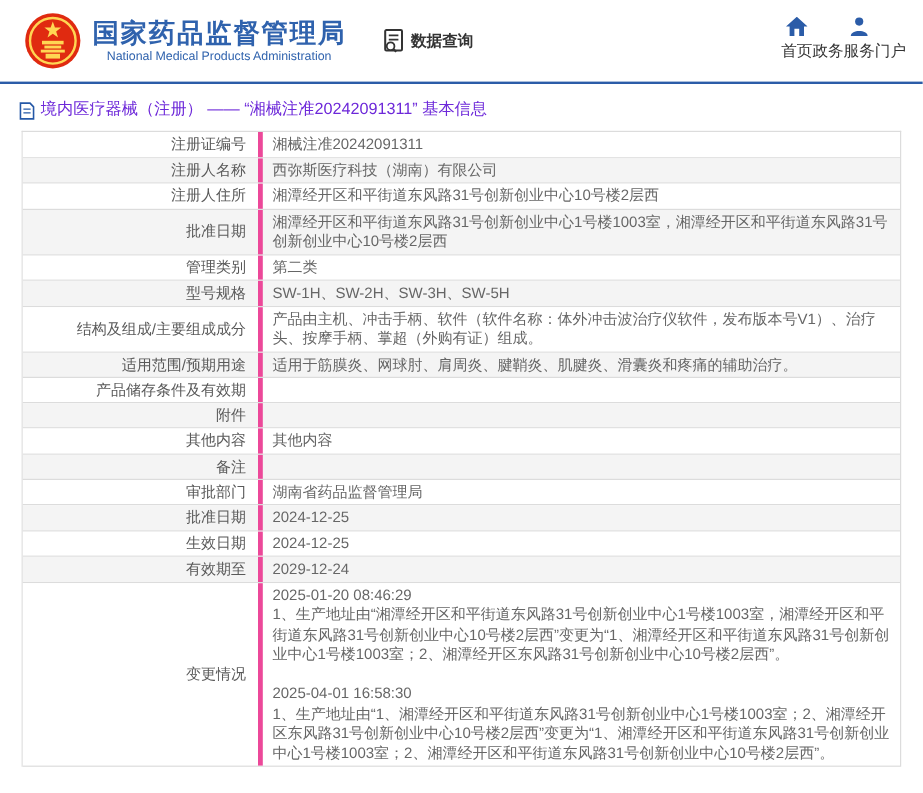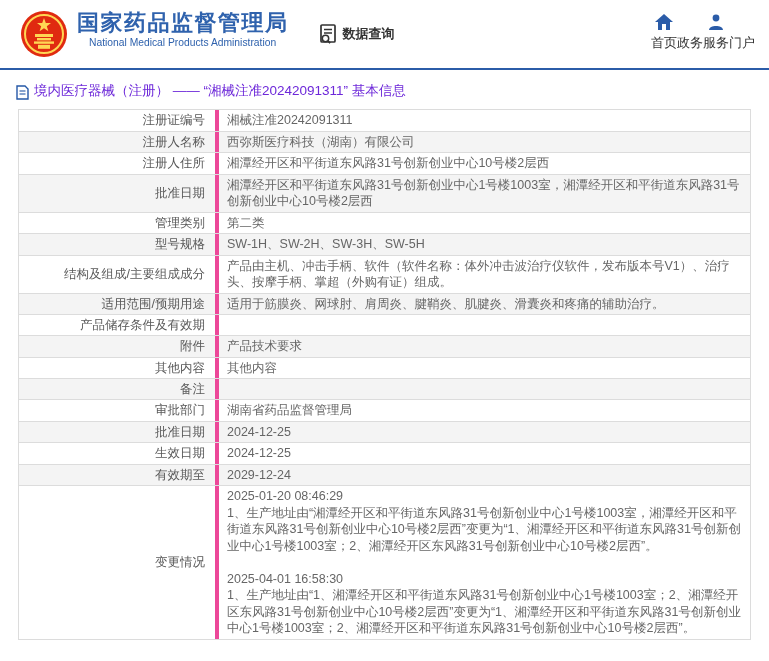--- a/index.html
+++ b/index.html
@@ -1,21 +1,21 @@
 <!DOCTYPE html>
 <html><head>
 <meta charset="utf-8">
 <style>
   * { margin:0; padding:0; box-sizing:border-box; }
   html,body { width:769px; height:661px; background:#fff; overflow:hidden;
               font-family:"Liberation Sans", sans-serif; }
   
   .header { height:70px; width:100%; background:#fff; border-bottom:2px solid #2b5ca8;
             display:flex; align-items:center; position:relative; }
-  .logo-wrap { display:flex; align-items:flex-start; margin-left:20px; }
+  .logo-wrap { display:flex; align-items:center; margin-left:20px; }
   .emblem { width:48px; height:48px; flex:0 0 48px; }
   .logo-text { margin-left:9px; }
   .logo-title { color:#2f62ad; font-size:22px; font-weight:bold; letter-spacing:1.5px; line-height:26px; }
   .logo-sub { color:#2f62ad; font-size:10.3px; line-height:13px;padding-left:12px; }
   .dataquery { display:flex; align-items:center; margin-left:28px; color:#333; }
   .dataquery .dq-label { font-size:13px; font-weight:600; margin-left:4px; }
   .header-nav { position:absolute; right:14px; top:12px; display:flex; }
   .nav-item { display:flex; flex-direction:column; align-items:center; cursor:pointer; }
   .nav-item .nav-icon { height:18px; display:flex; align-items:flex-end; }
   .nav-item .nav-label { font-size:13px; color:#333; margin-top:4px; }
@@ -147,23 +147,20 @@
       </div>
   </div>
   <div class="row">
     <div class="cell-label">产品储存条件及有效期</div>
     <div class="cell-value">
         <span class="val"></span>
       </div>
   </div>
   <div class="row">
     <div class="cell-label">附件</div>
-    <div class="cell-value">
-        <span class="val">产品技术要求</span>
-      </div>
   </div>
   <div class="row">
     <div class="cell-label">其他内容</div>
     <div class="cell-value">
         <span class="val">其他内容</span>
       </div>
   </div>
   <div class="row">
     <div class="cell-label">备注</div>
     <div class="cell-value">

